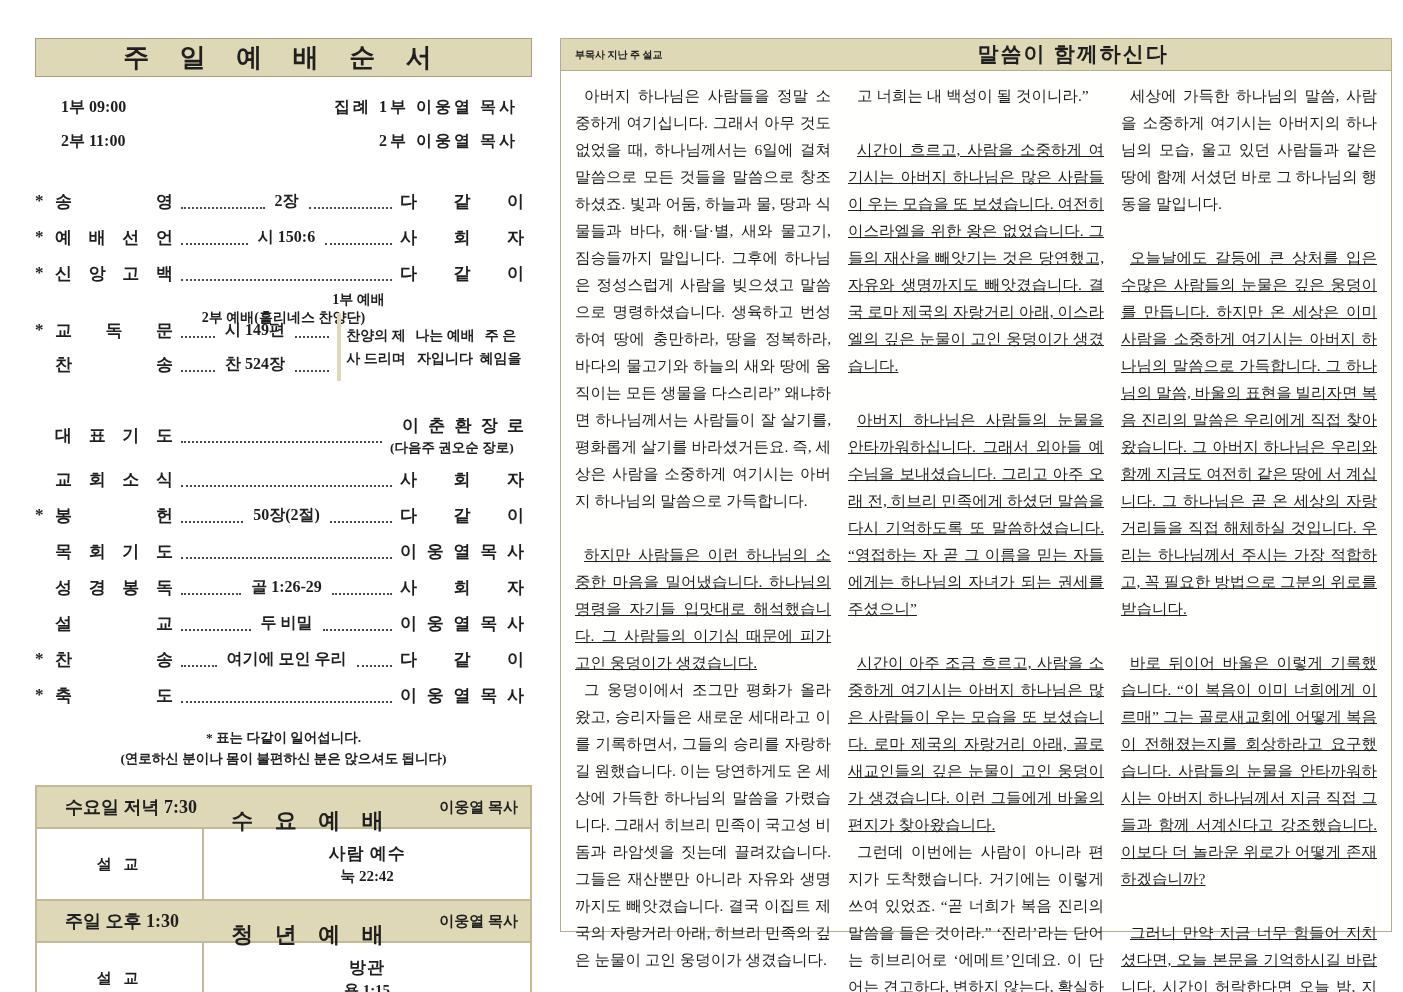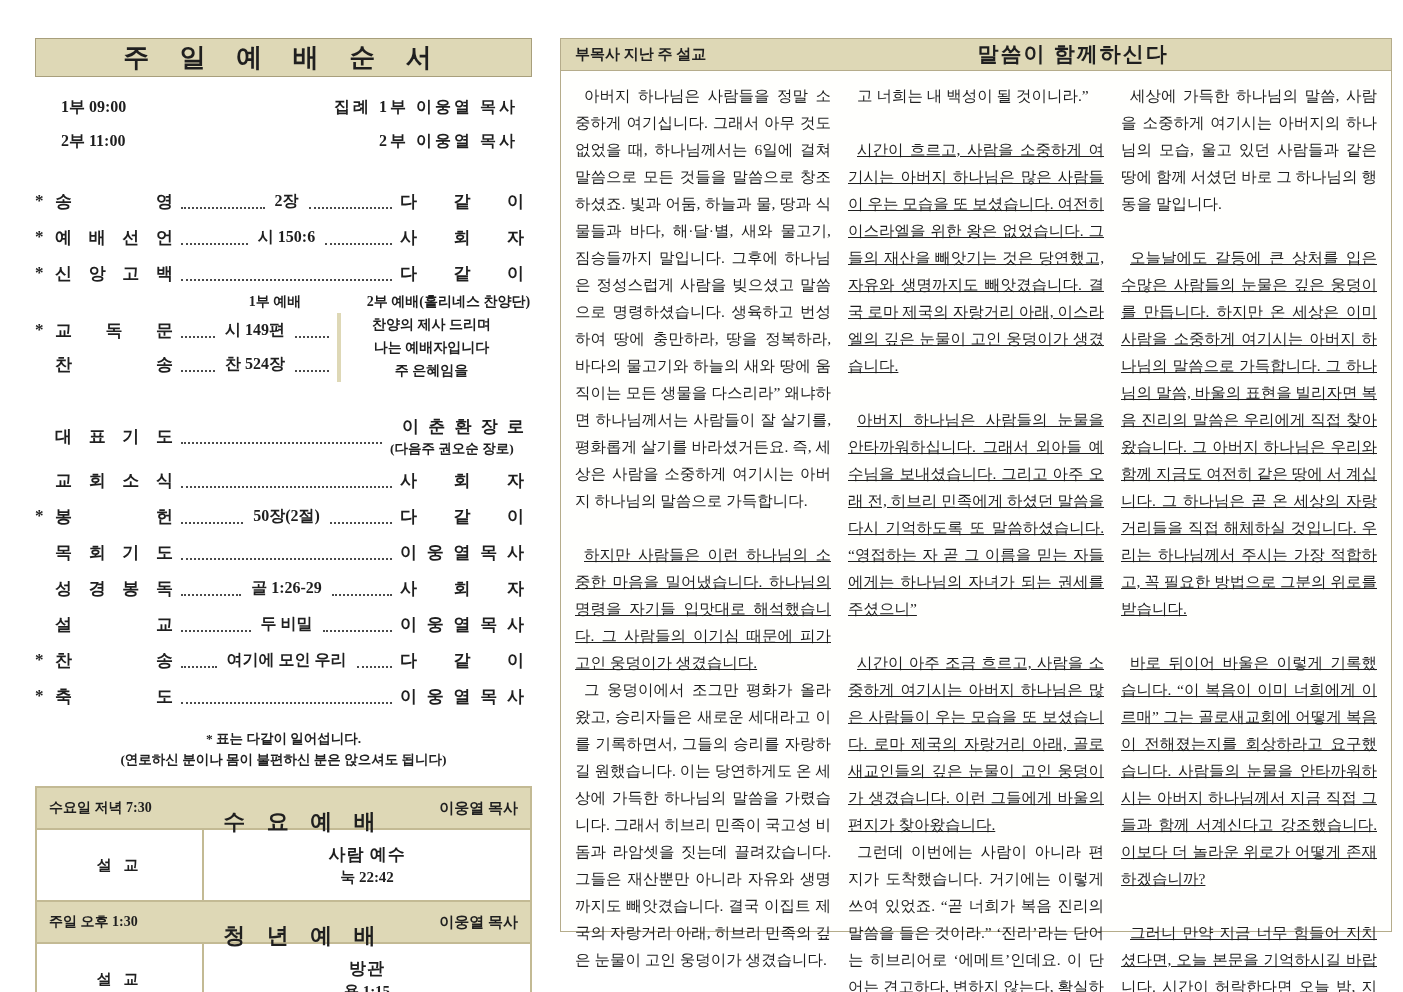--- a/index.html
+++ b/index.html
@@ -26,49 +26,49 @@
     text-align:justify;text-align-last:justify;}
   .leader{flex:1;height:13px;border-bottom:2px dotted #4a4a4a;margin:0 8px;}
   .ocenter{font-size:16px;font-weight:700;white-space:nowrap;padding:0 2px;}
   .oright{width:124px;margin-right:8px;font-size:17px;font-weight:700;
     text-align:justify;text-align-last:justify;}
   .oright-stack{width:140px;margin-right:2px;display:flex;flex-direction:column;}
   .or1{font-size:17px;font-weight:700;text-align:justify;text-align-last:justify;
     padding:0 6px 0 12px;}
   .or2{font-size:13.5px;font-weight:600;white-space:nowrap;margin-top:2px;}
   
-  .service-headers{display:flex;height:22px;align-items:center;font-size:14px;font-weight:700;}
+  .service-headers{display:flex;height:22px;align-items:center;font-size:14px;font-weight:700;flex-direction:column;}
   .svc1{width:180px;margin-left:150px;text-align:center;}
   .svc2{flex:1;text-align:center;}
   .special-flex{display:flex;align-items:stretch;}
   .special-left{width:302px;}
   .special-left .order-row{height:34px;}
-  .special-right{flex:1;border-left:4px solid #ded8b6;display:flex;flex-direction:column;
+  .special-right{flex:1;border-left:4px solid #ded8b6;display:flex;flex-direction:row;
     justify-content:center;align-items:center;padding-right:10px;}
   .praise-line{font-size:14px;font-weight:600;line-height:23px;text-align:center;}
   .footnote{margin-top:14px;text-align:center;font-size:13.5px;font-weight:600;line-height:21px;}
   
   .mini-table{margin-top:16px;border:2px solid #c3ba94;}
   .mt-header{display:flex;align-items:center;height:40px;background:#ded8b6;
     border-bottom:2px solid #c3ba94;}
-  .mt-time{width:160px;padding-left:12px;font-size:14px;font-weight:700;}
+  .mt-time{width:160px;padding-left:28px;font-size:18px;font-weight:700;}
   .mt-title{flex:1;text-align:center;font-size:22px;font-weight:700;letter-spacing:8px;margin-top:27px;}
   .mt-pastor{width:120px;padding-right:12px;font-size:15px;font-weight:700;text-align:right;}
   .mt-body{display:flex;height:70px;border-bottom:2px solid #c3ba94;background:#ffffff;}
   .mt-body:last-child{border-bottom:none;}
   .mt-label{width:165px;border-right:2px solid #c3ba94;display:flex;align-items:center;
     justify-content:center;font-size:15px;font-weight:600;letter-spacing:4px;}
   .mt-content{flex:1;display:flex;flex-direction:column;align-items:center;justify-content:center;}
   .mt-sermon{font-size:17px;font-weight:700;letter-spacing:1px;}
   .mt-ref{font-size:15px;font-weight:600;margin-top:2px;}
   
   .right-panel{position:absolute;left:560px;top:38px;width:832px;height:894px;
     border:1px solid #b5ac8b;box-sizing:border-box;background:#fffffd;}
   .sermon-header{display:flex;height:31px;background:#ded8b6;border-bottom:1px solid #b5ac8b;}
-  .sh-left{width:180px;padding-left:14px;font-size:15px;font-weight:700;line-height:31px;}
+  .sh-left{width:180px;padding-left:14px;font-size:10px;font-weight:700;line-height:31px;}
   .sh-title{flex:1;text-align:center;font-size:21px;font-weight:700;line-height:31px;letter-spacing:2px;}
   .sermon-columns{display:flex;gap:17px;padding:11px 14px 0 14px;}
   .scol{flex:1;font-size:15.5px;line-height:27px;text-align:justify;word-break:break-all;}
   .scol p{margin:0;text-indent:9px;}
   .scol p.gap{margin-top:27px;text-decoration:underline;}
 </style>
 </head>
 <body>
 
 <div class="page">

